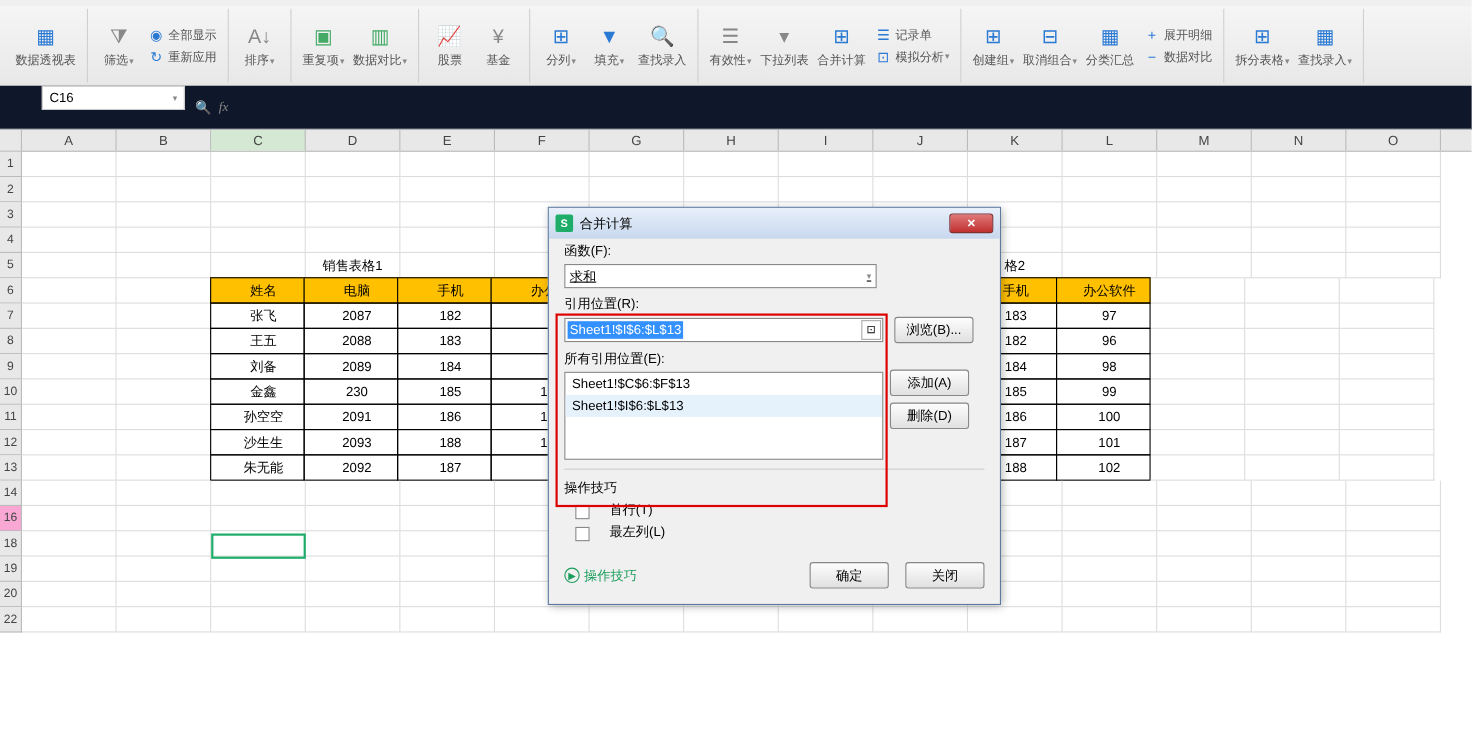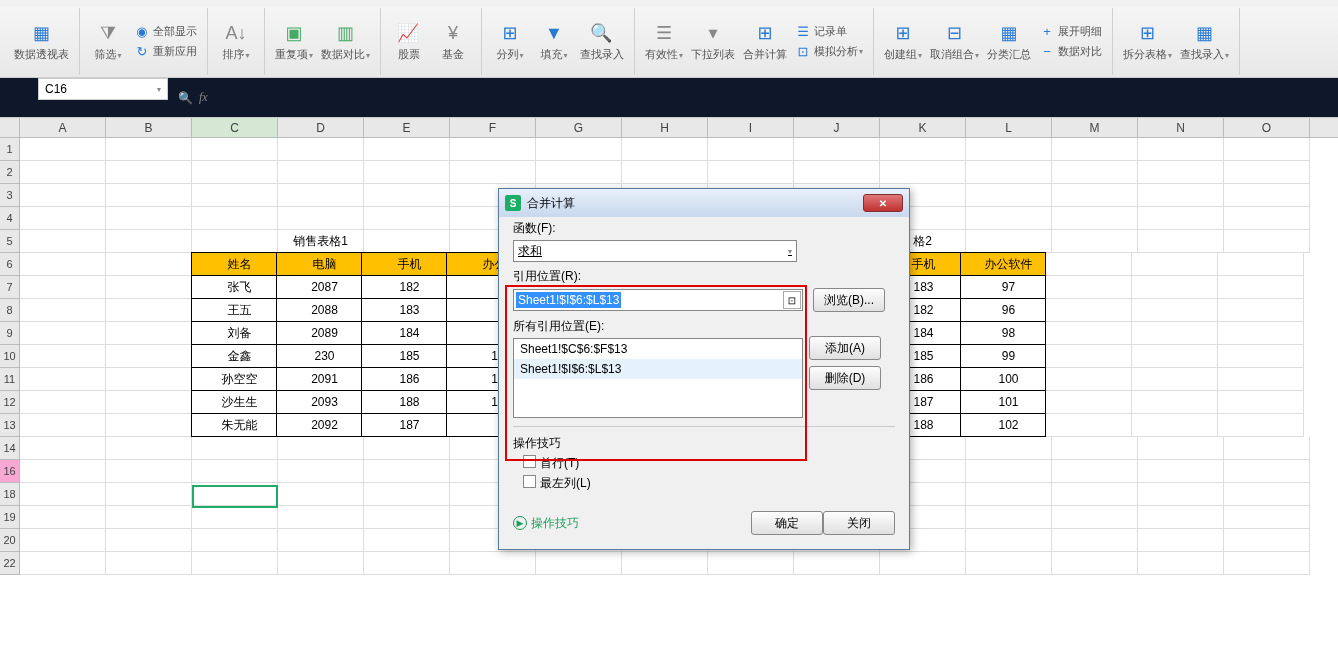--- a/index.html
+++ b/index.html
@@ -59,21 +59,21 @@
 .ref-input-wrap { position: relative; width: 290px; }
 .ref-input { width: 100%; height: 22px; border: 1px solid #888; background: #fff; padding: 0 24px 0 4px; font-size: 12px; color: #fff; }
 .ref-input::selection { background: #3390ff; }
 .ref-sel { background: #3390ff; color: #fff; padding: 1px 2px; position: absolute; left: 3px; top: 3px; font-size: 12px; }
 .ref-pick { position: absolute; right: 2px; top: 2px; width: 18px; height: 18px; border: 1px solid #aaa; background: #fff; font-size: 10px; display: flex; align-items: center; justify-content: center; }
 .dlg-btn { width: 72px; height: 24px; border: 1px solid #888; background: linear-gradient(#fdfdfd, #e0e0e0); border-radius: 3px; font-size: 12px; }
 .listbox { width: 290px; height: 80px; border: 1px solid #888; background: #fff; overflow: auto; }
 .listbox .item { padding: 3px 6px; }
 .listbox .item.sel { background: #e5f1fb; }
 .side-btns { position: absolute; right: 14px; display: flex; flex-direction: column; gap: 6px; }
-.chk-row { display: flex; align-items: flex-start; gap: 4px; margin: 3px 0 3px 10px; }
+.chk-row { display: flex; align-items: flex-end; gap: 18px; margin: 3px 0 3px 10px; }
 .chk { width: 13px; height: 13px; border: 1px solid #888; background: #fff; }
 .dialog-footer { display: flex; justify-content: space-between; align-items: center; padding: 10px 14px 14px 14px; }
 .tips-link { color: #1a9e5c; display: flex; align-items: center; gap: 4px; }
 .tips-link .circ { width: 14px; height: 14px; border: 1.5px solid #1a9e5c; border-radius: 50%; display: inline-flex; align-items: center; justify-content: center; font-size: 9px; }
 .red-box { position: absolute; border: 2px solid #d00; pointer-events: none; z-index: 50; }
 .divider-line { height: 1px; background: #ccc; margin: 8px 0; }
 </style>
 </head>
 <body>
 
@@ -648,19 +648,19 @@
             <span class="chk"></span>
             <span>最左列(L)</span>
           </div>
       </div>
     </div>
     <div class="dialog-footer">
       <div class="tips-link">
           <span class="circ">▶</span>
           <span>操作技巧</span>
         </div>
-      <div style="display:flex; gap:0">
+      <div style="display:flex; gap:15px">
         <button class="dlg-btn">确定</button>
         <button class="dlg-btn">关闭</button>
       </div>
     </div>
   </div>
 </div>
 
 </body></html>

